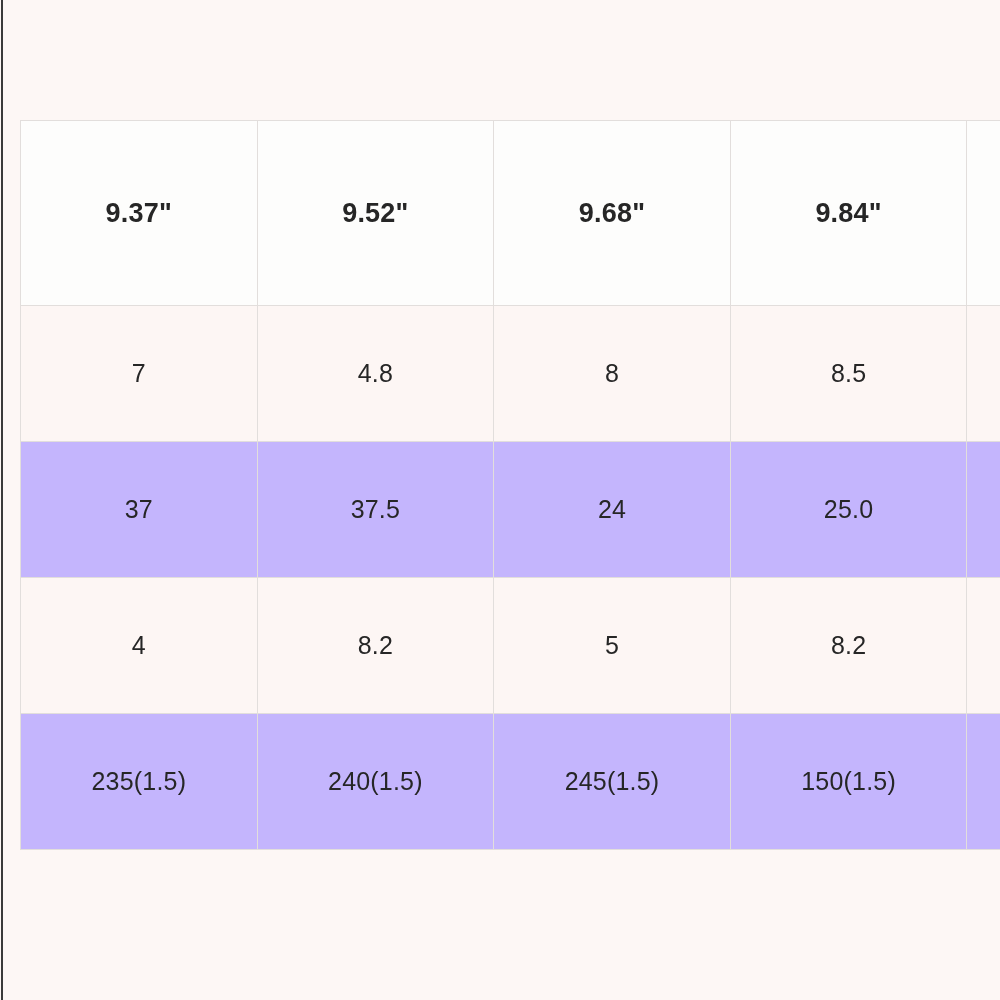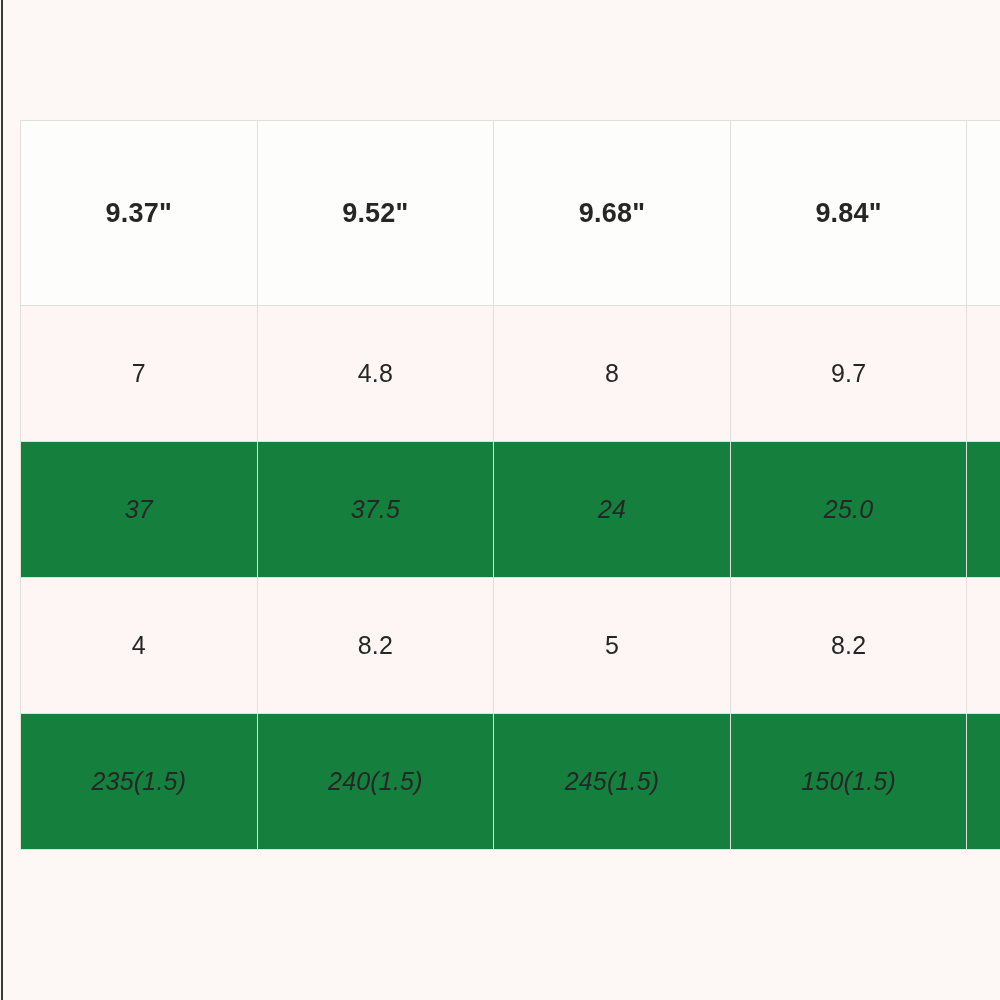--- a/index.html
+++ b/index.html
@@ -61,22 +61,21 @@
     height: 133px;
     font-size: 25px;
     font-weight: 400;
   }
 
   tr.row-shade-pink td {
     background: #fdf6f4;
   }
 
   tr.row-shade-white td {
-    background: #15803d;
-    font-style: italic;
+    background: #c4b5fd;
   }
 </style>
 </head>
 <body>
 
 <div id="page-edge-rule" data-name="page-edge-rule"></div>
 
 <table id="size-chart-table" data-name="size-chart-table">
   <colgroup>
     <col>
@@ -92,21 +91,21 @@
       <td data-name="header-cell">9.52"</td>
       <td data-name="header-cell">9.68"</td>
       <td data-name="header-cell">9.84"</td>
       <td data-name="header-cell">10.03"</td>
     </tr>
 
     <tr class="row-shade-pink" data-name="table-row">
       <td data-name="table-cell">7</td>
       <td data-name="table-cell">4.8</td>
       <td data-name="table-cell">8</td>
-      <td data-name="table-cell">9.7</td>
+      <td data-name="table-cell">8.5</td>
       <td data-name="table-cell">9</td>
     </tr>
 
     <tr class="row-shade-white" data-name="table-row">
       <td data-name="table-cell">37</td>
       <td data-name="table-cell">37.5</td>
       <td data-name="table-cell">24</td>
       <td data-name="table-cell">25.0</td>
       <td data-name="table-cell">39</td>
     </tr>

